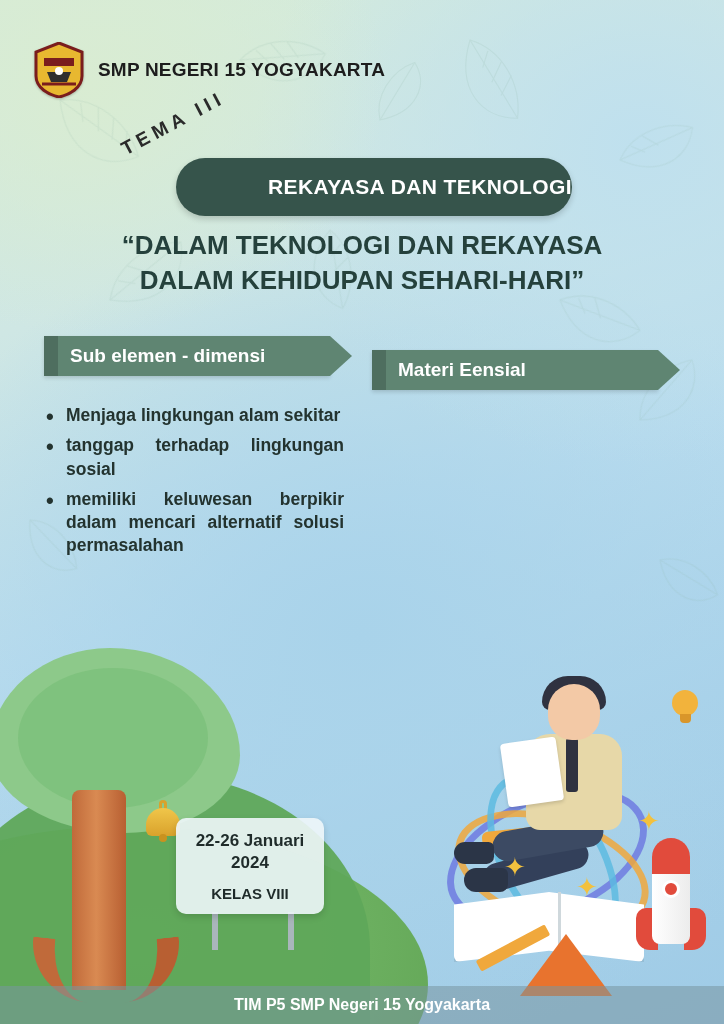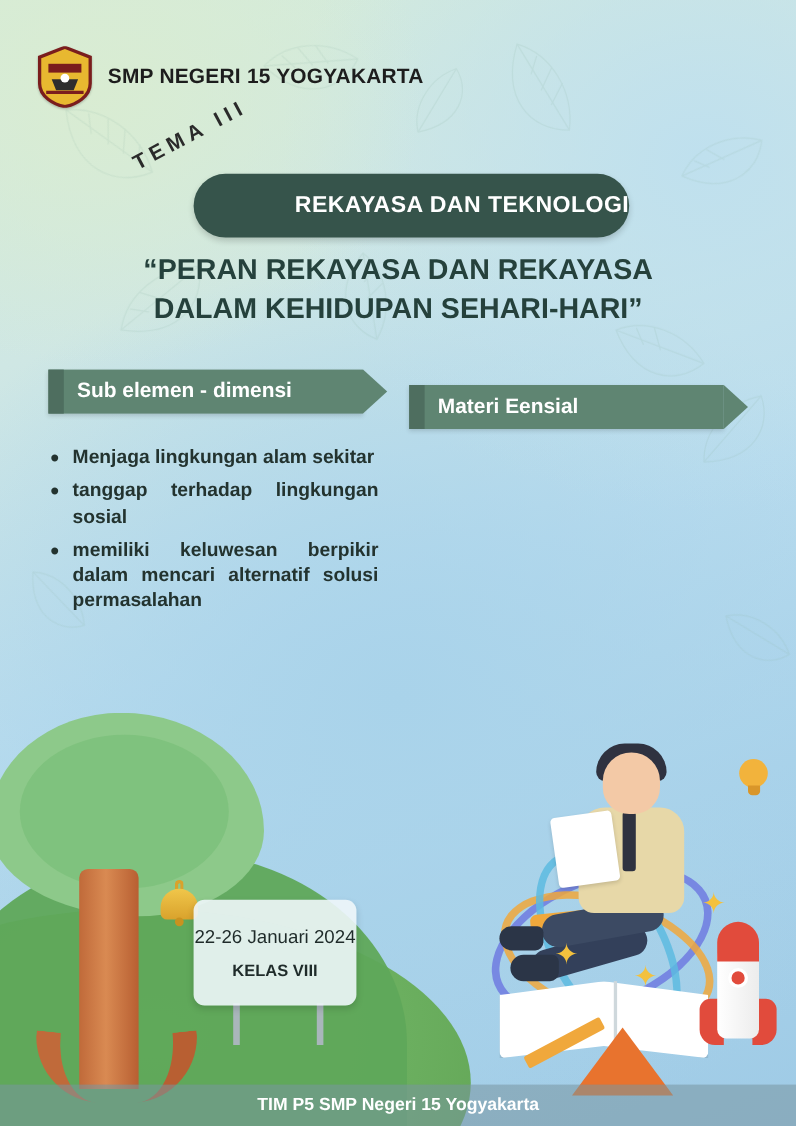--- a/index.html
+++ b/index.html
@@ -156,21 +156,21 @@
   }
 
   .sign {
     position:absolute; left:176px; top:818px; width:148px; height:96px;
     background: rgba(238,246,250,.9);
     border-radius: 10px;
     box-shadow: 0 3px 7px rgba(0,0,0,.14);
     display:flex; flex-direction:column; align-items:center; justify-content:center;
     text-align:center;
   }
-  .sign .date { font-size: 17px; font-weight: normal; color:#1f2b2a; line-height:1.25; }
+  .sign .date { font-size: 17px; font-weight: bold; color:#1f2b2a; line-height:1.25; }
   .sign .kelas { font-size: 15px; font-weight: bold; color:#1f2b2a; margin-top: 12px; }
   .sign-leg {
     position:absolute; background:#a9b6bb; width:6px; height:38px; top:912px;
   }
   .bell {
     position:absolute; left:146px; top:800px; width:34px; height:42px;
   }
   .bell .body {
     position:absolute; top:8px; left:0; width:34px; height:28px;
     background: linear-gradient(180deg,#f0c64a,#d9a22c);
@@ -370,21 +370,21 @@
 
   <div class="tema">
     <span>TEMA III</span>
   </div>
 
   <div class="theme-banner">
     <span>REKAYASA DAN TEKNOLOGI</span>
   </div>
 
   <div class="quote">
-    <div>“PERAN REKAYASA DAN REKAYASA</div>
+    <div>“DALAM TEKNOLOGI DAN REKAYASA</div>
     <div>DALAM KEHIDUPAN SEHARI-HARI”</div>
   </div>
 
   <div class="banner left">
     <div class="notch"></div>
     <div class="txt">Sub elemen - dimensi</div>
   </div>
   <div class="banner right">
     <div class="notch"></div>
     <div class="txt">Materi Eensial</div>

